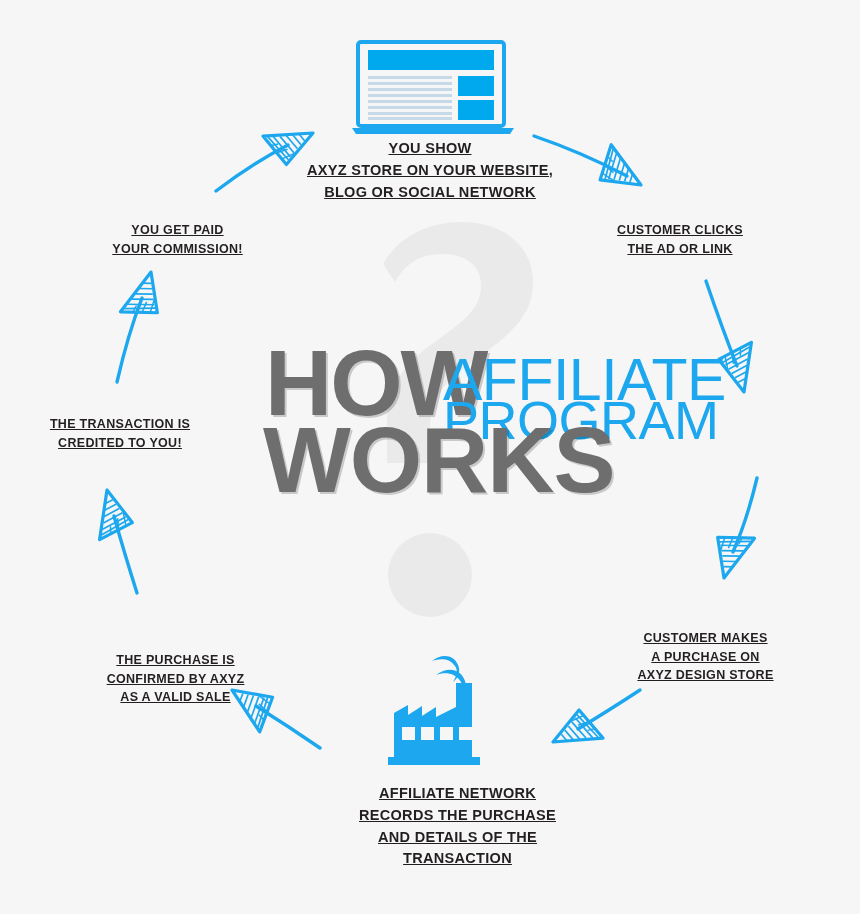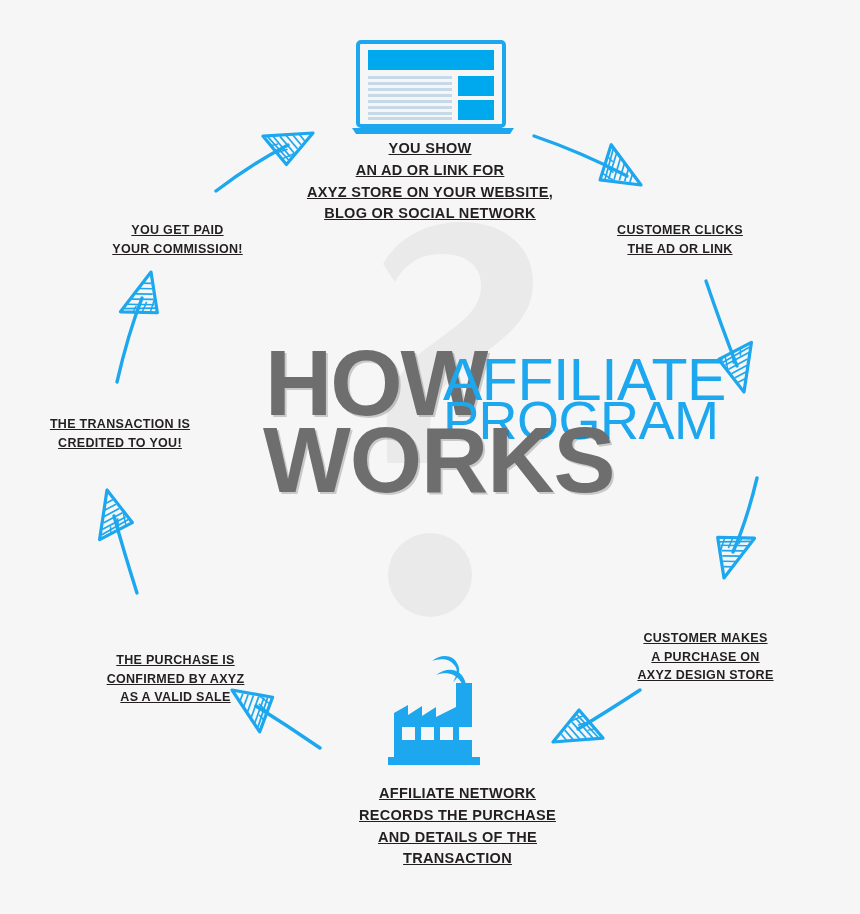--- a/index.html
+++ b/index.html
@@ -249,21 +249,20 @@
 
   <div id="title-block">
     <div class="title-row word-how">HOW</div>
     <div class="title-row word-affiliate">AFFILIATE</div>
     <div class="title-row word-program">PROGRAM</div>
     <div class="title-row word-works">WORKS</div>
   </div>
 
   <div class="step-label big" id="label-show">
     <div>YOU SHOW</div>
-    <div>AN AD OR LINK FOR</div>
     <div>AXYZ STORE ON YOUR WEBSITE,</div>
     <div>BLOG OR SOCIAL NETWORK</div>
   </div>
 
   <div class="step-label" id="label-clicks">
     <div>CUSTOMER CLICKS</div>
     <div>THE AD OR LINK</div>
   </div>
 
 

